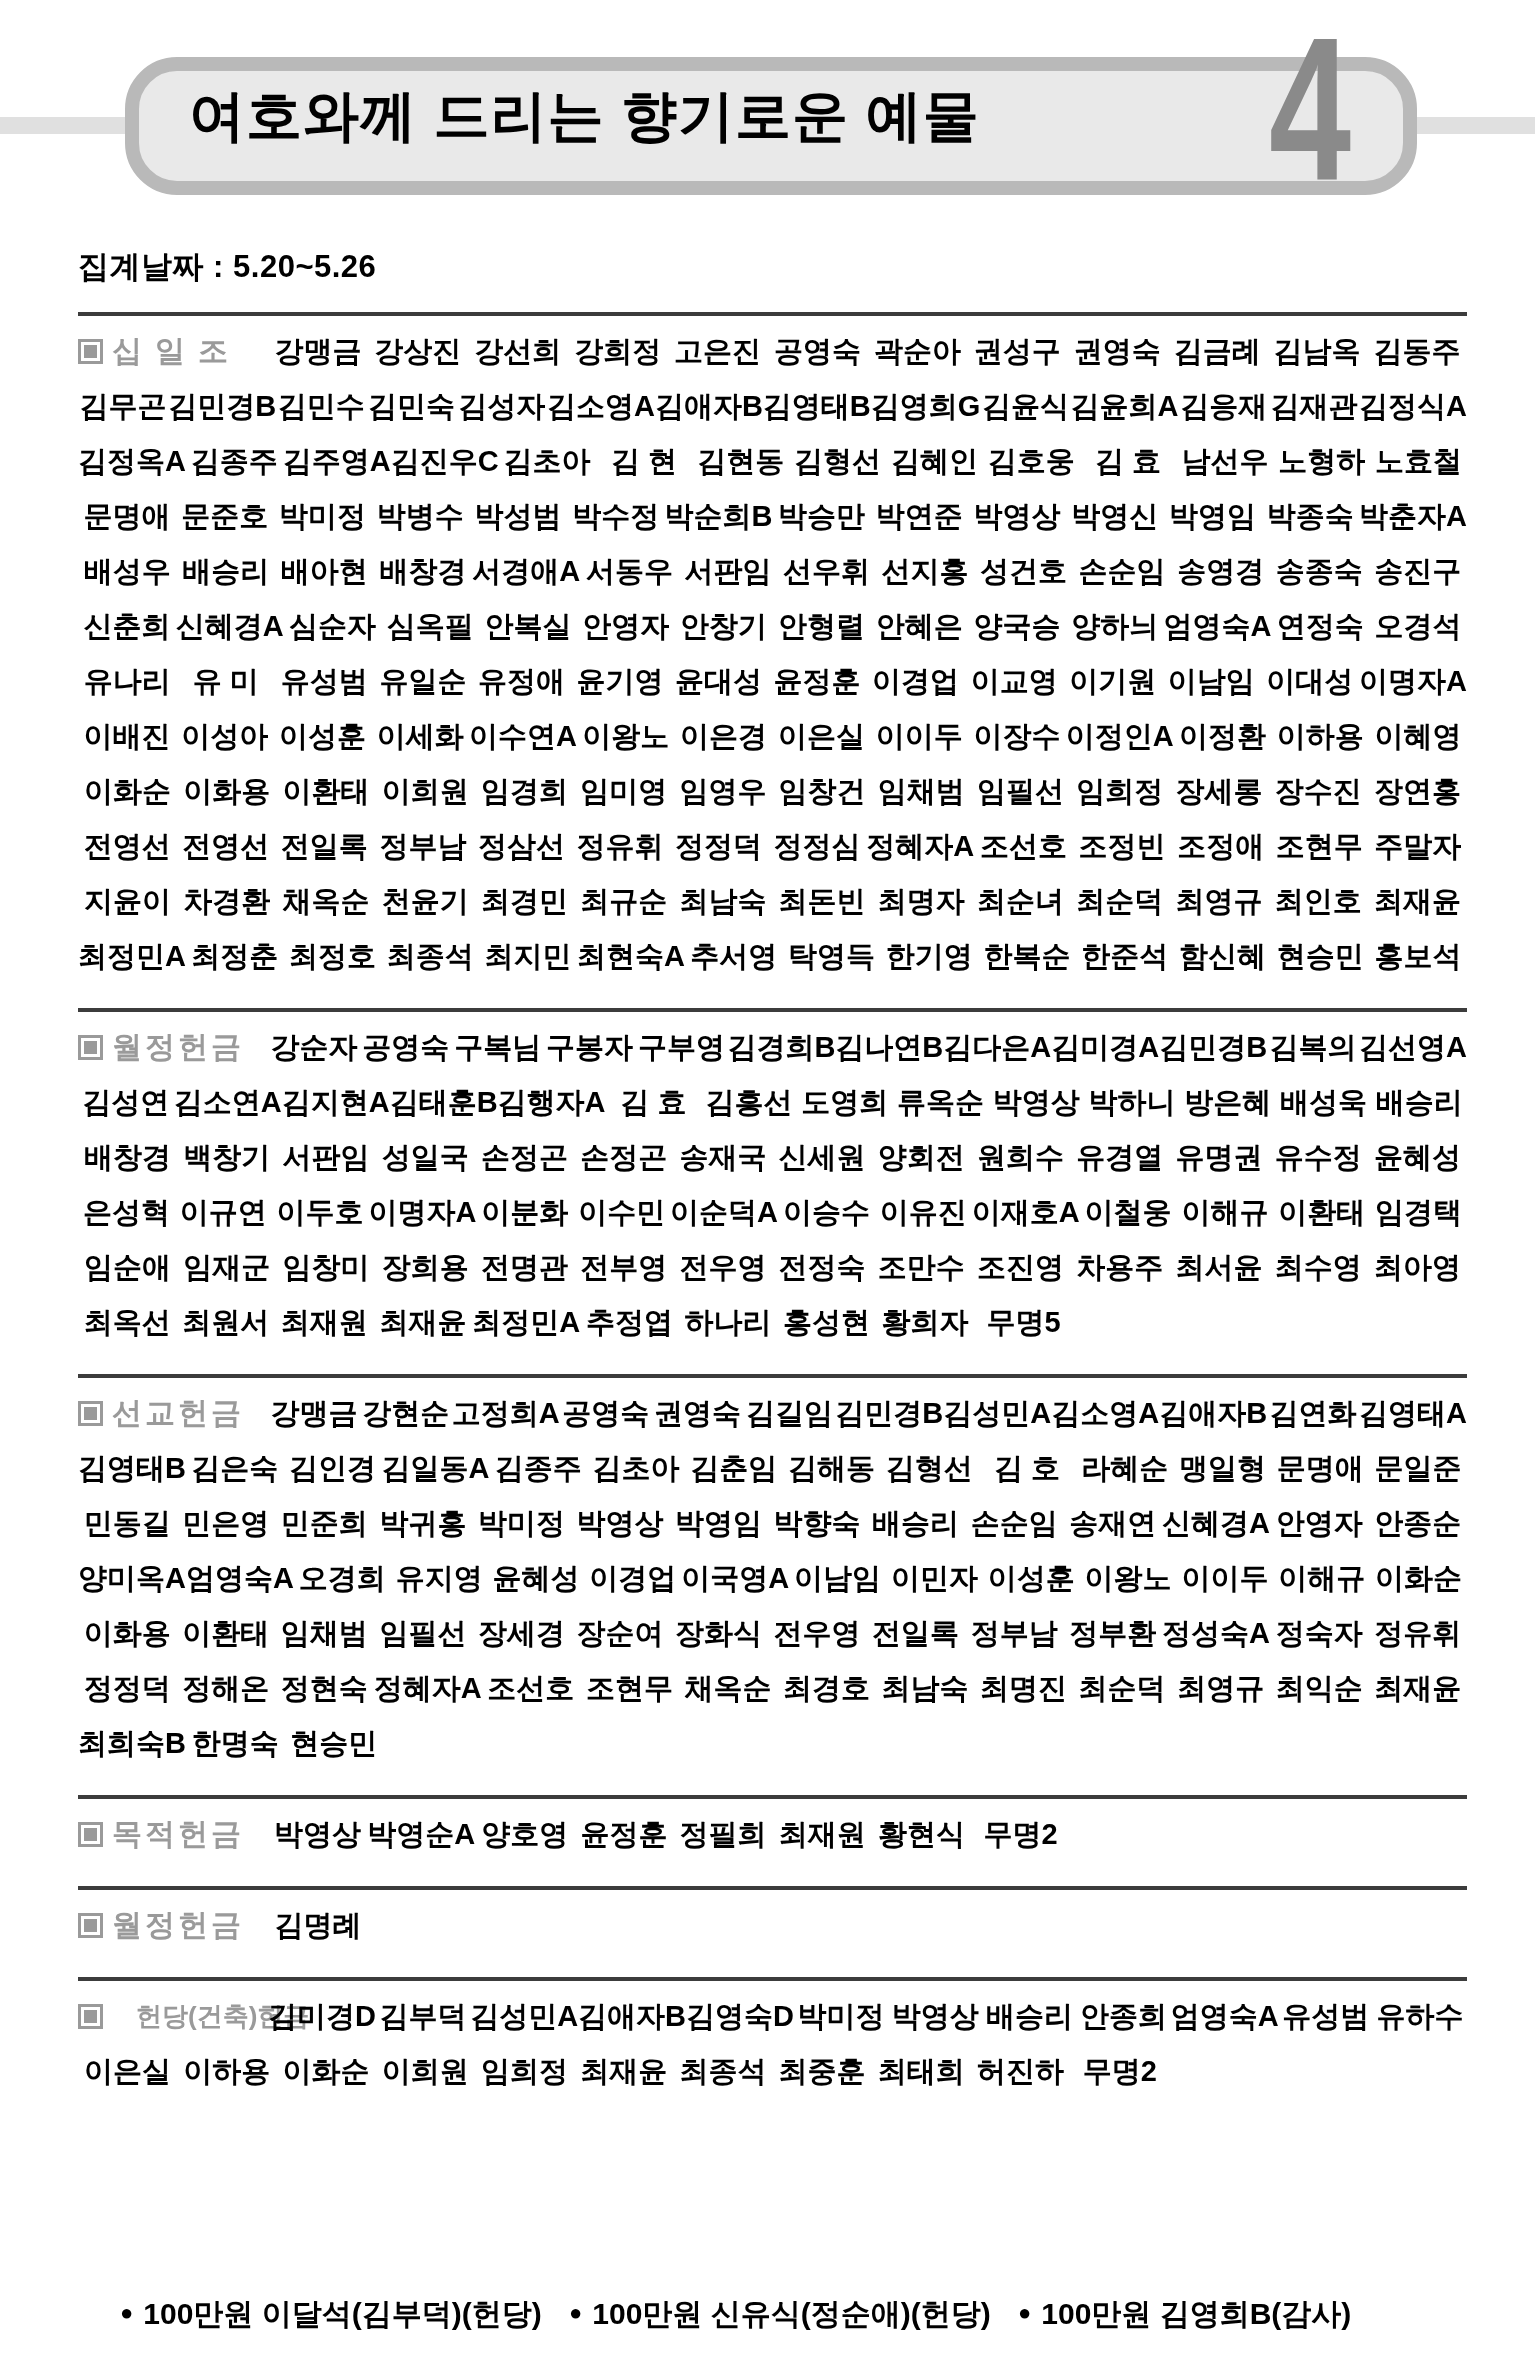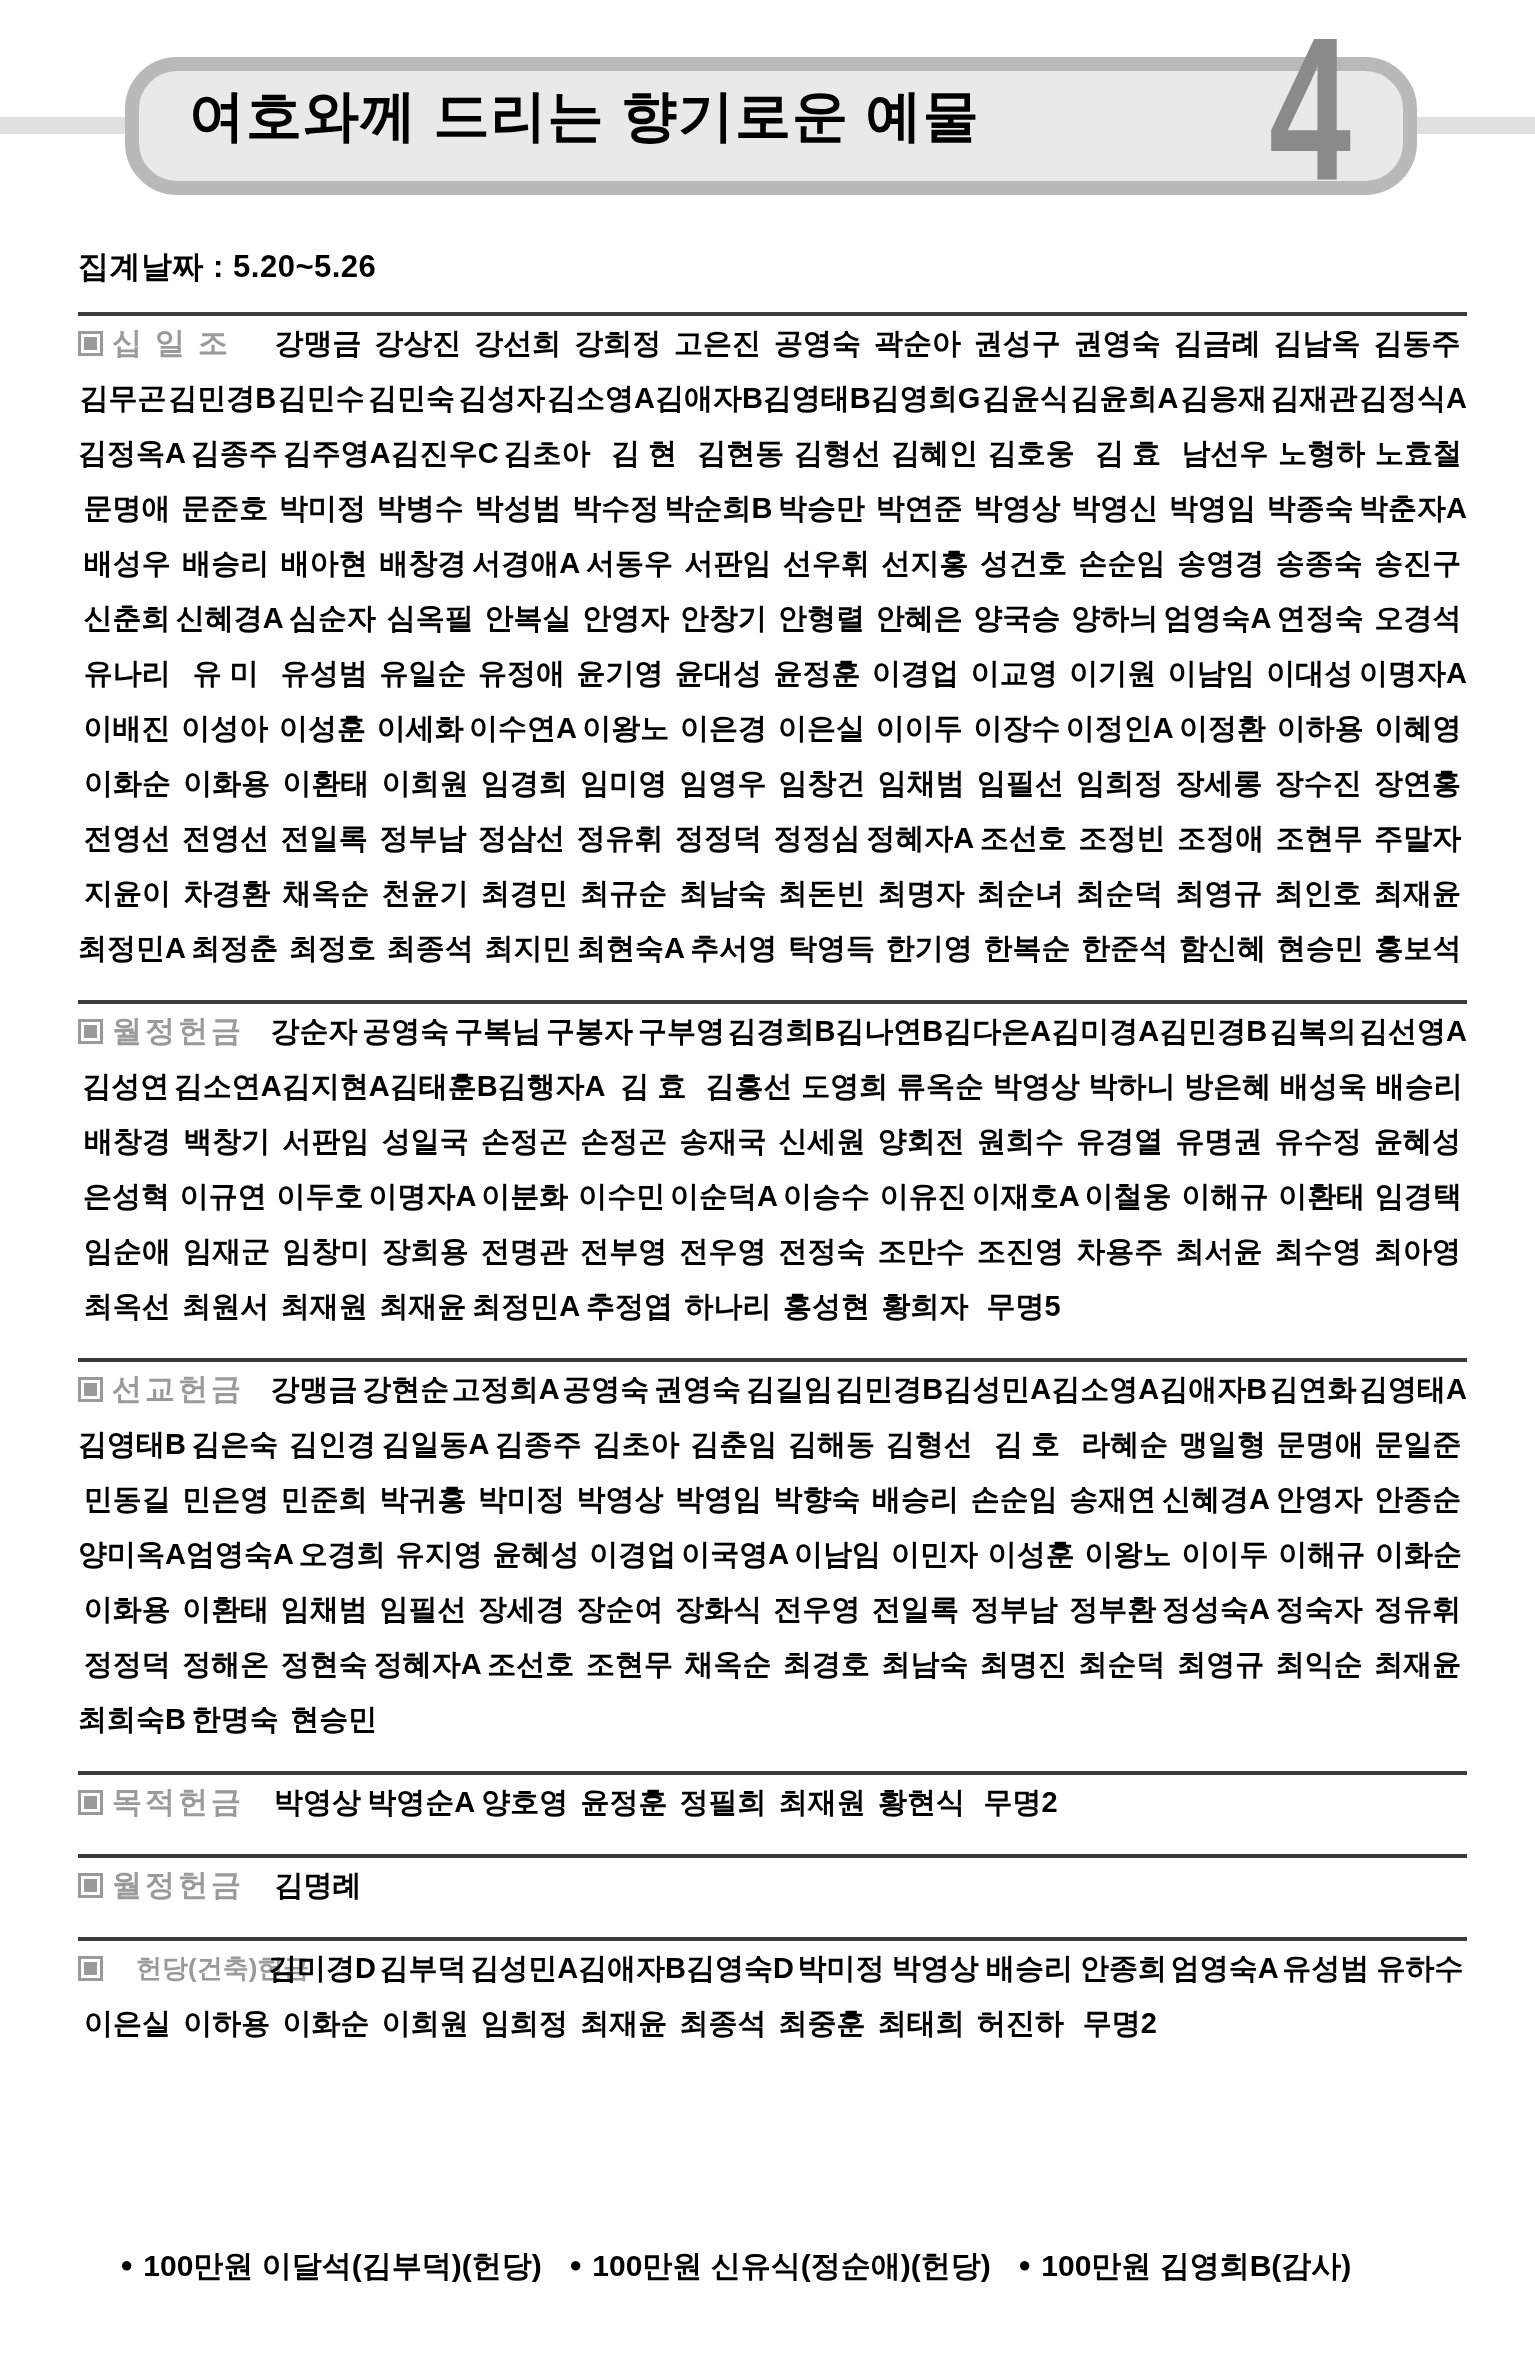--- a/index.html
+++ b/index.html
@@ -20,21 +20,21 @@
   }
   .page-num{
     position:absolute;left:1225px;top:16px;width:170px;height:186px;
     font-size:205px;line-height:186px;font-weight:bold;color:#8a8a8a;
     text-align:center;transform:scaleX(0.72);
   }
   
   main{padding:0 68px 0 78px;}
   .date{margin-top:28px;font-size:31px;font-weight:bold;letter-spacing:0.5px;}
   .rule{border-top:4px solid #3c3c3c;margin-top:24px;}
-  .section{}
+  .section{padding-top:8px;}
   .row{display:grid;grid-template-columns:repeat(14,1fr);height:55px;align-items:center;}
   .row.first{grid-template-columns:190px repeat(12,1fr);}
   .name{font-size:29px;font-weight:bold;text-align:center;white-space:nowrap;}
   .label-cell{display:flex;align-items:center;white-space:nowrap;}
   .sq{width:19px;height:19px;border:3px solid #9a9a9a;display:inline-block;position:relative;margin-right:9px;flex:0 0 auto;}
   .sq::after{content:'';position:absolute;left:3px;top:3px;right:3px;bottom:3px;background:#9a9a9a;}
   .label-text{font-size:30px;font-weight:bold;color:#9a9a9a;white-space:nowrap;}
   .label-text.ls-wide{letter-spacing:13px;}
   .label-text.ls-mid{letter-spacing:3px;}
   .label-text.small{font-size:26px;letter-spacing:0;margin-left:24px;}

